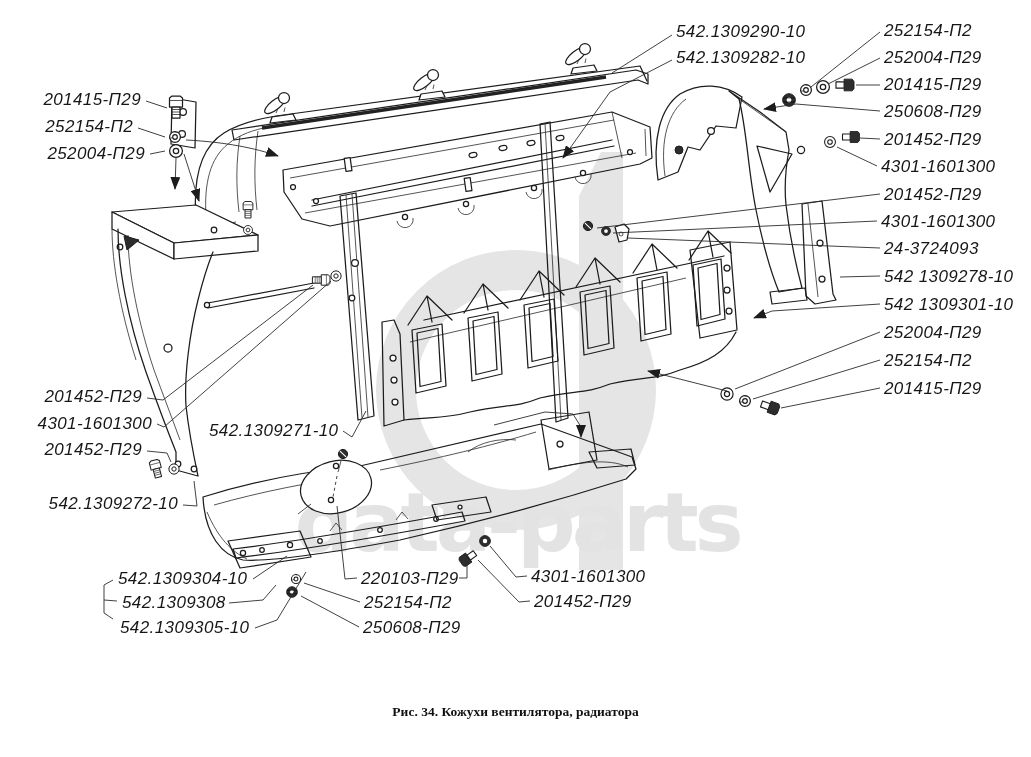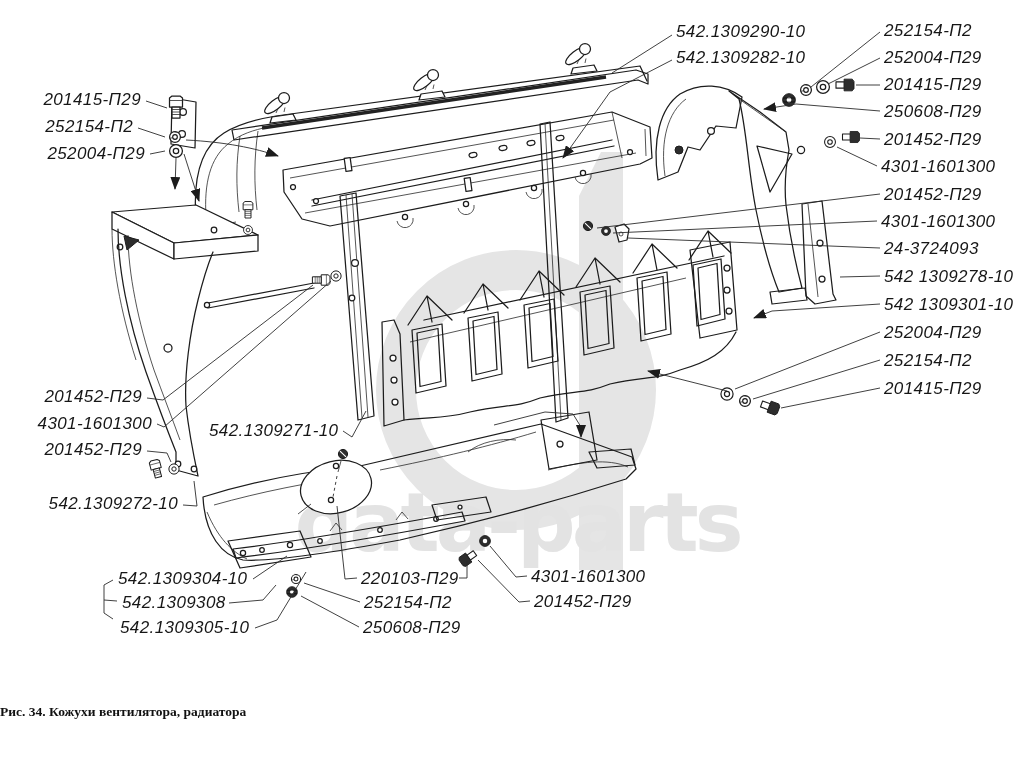--- a/index.html
+++ b/index.html
@@ -8,21 +8,21 @@
   svg{position:absolute;left:0;top:0;}
   .ln{stroke:#1c1c1c;stroke-width:1.25;fill:none;stroke-linecap:round;stroke-linejoin:round;}
   .lnthin{stroke:#2a2a2a;stroke-width:0.8;fill:none;}
   .fillw{fill:#ffffff;stroke:#1c1c1c;stroke-width:1.25;stroke-linejoin:round;}
   .filld{fill:#2d2d2d;stroke:#1c1c1c;stroke-width:1;}
   .leader{stroke:#2b2b2b;stroke-width:0.9;fill:none;}
   .plabel{font-family:"Liberation Sans",sans-serif;font-style:italic;font-size:17px;
           letter-spacing:0.4px;fill:#161616;}
   .wmtext{font-family:"DejaVu Sans",sans-serif;font-weight:bold;font-size:82px;
           letter-spacing:-4px;fill:#e3e3e3;}
-  #caption{position:absolute;left:0;top:704px;width:100%;text-align:left;
+  #caption{position:absolute;left:0;top:704px;width:100%;text-align:center;
            font-family:"Liberation Serif",serif;font-weight:bold;font-size:13.5px;color:#111;}
 </style>
 </head>
 <body>
 
 <div id="page">
 
 <svg id="diagram" width="1031" height="757" viewBox="0 0 1031 757">
   <defs>
     <marker id="arw" orient="auto" markerUnits="userSpaceOnUse" markerWidth="14" markerHeight="10" refX="12" refY="5">

